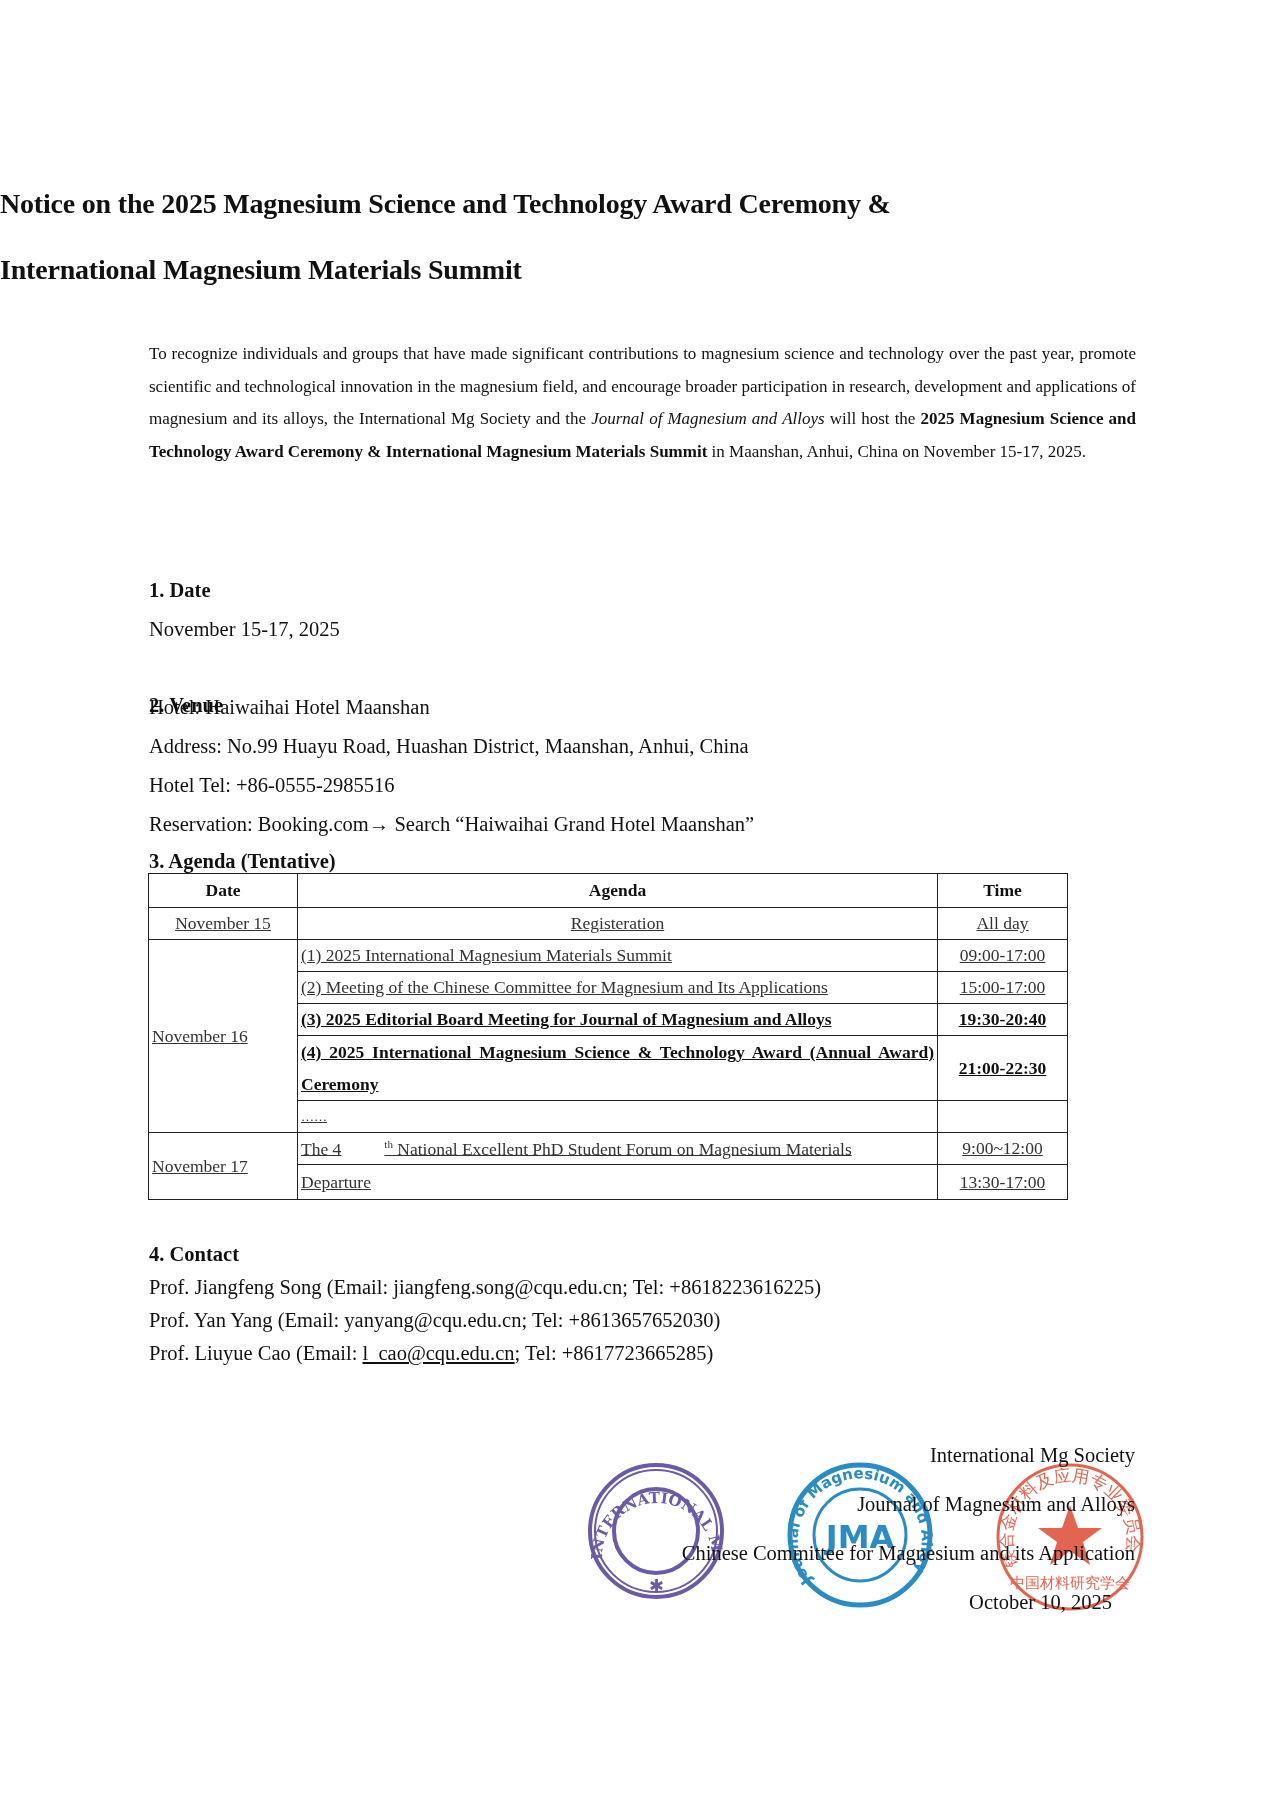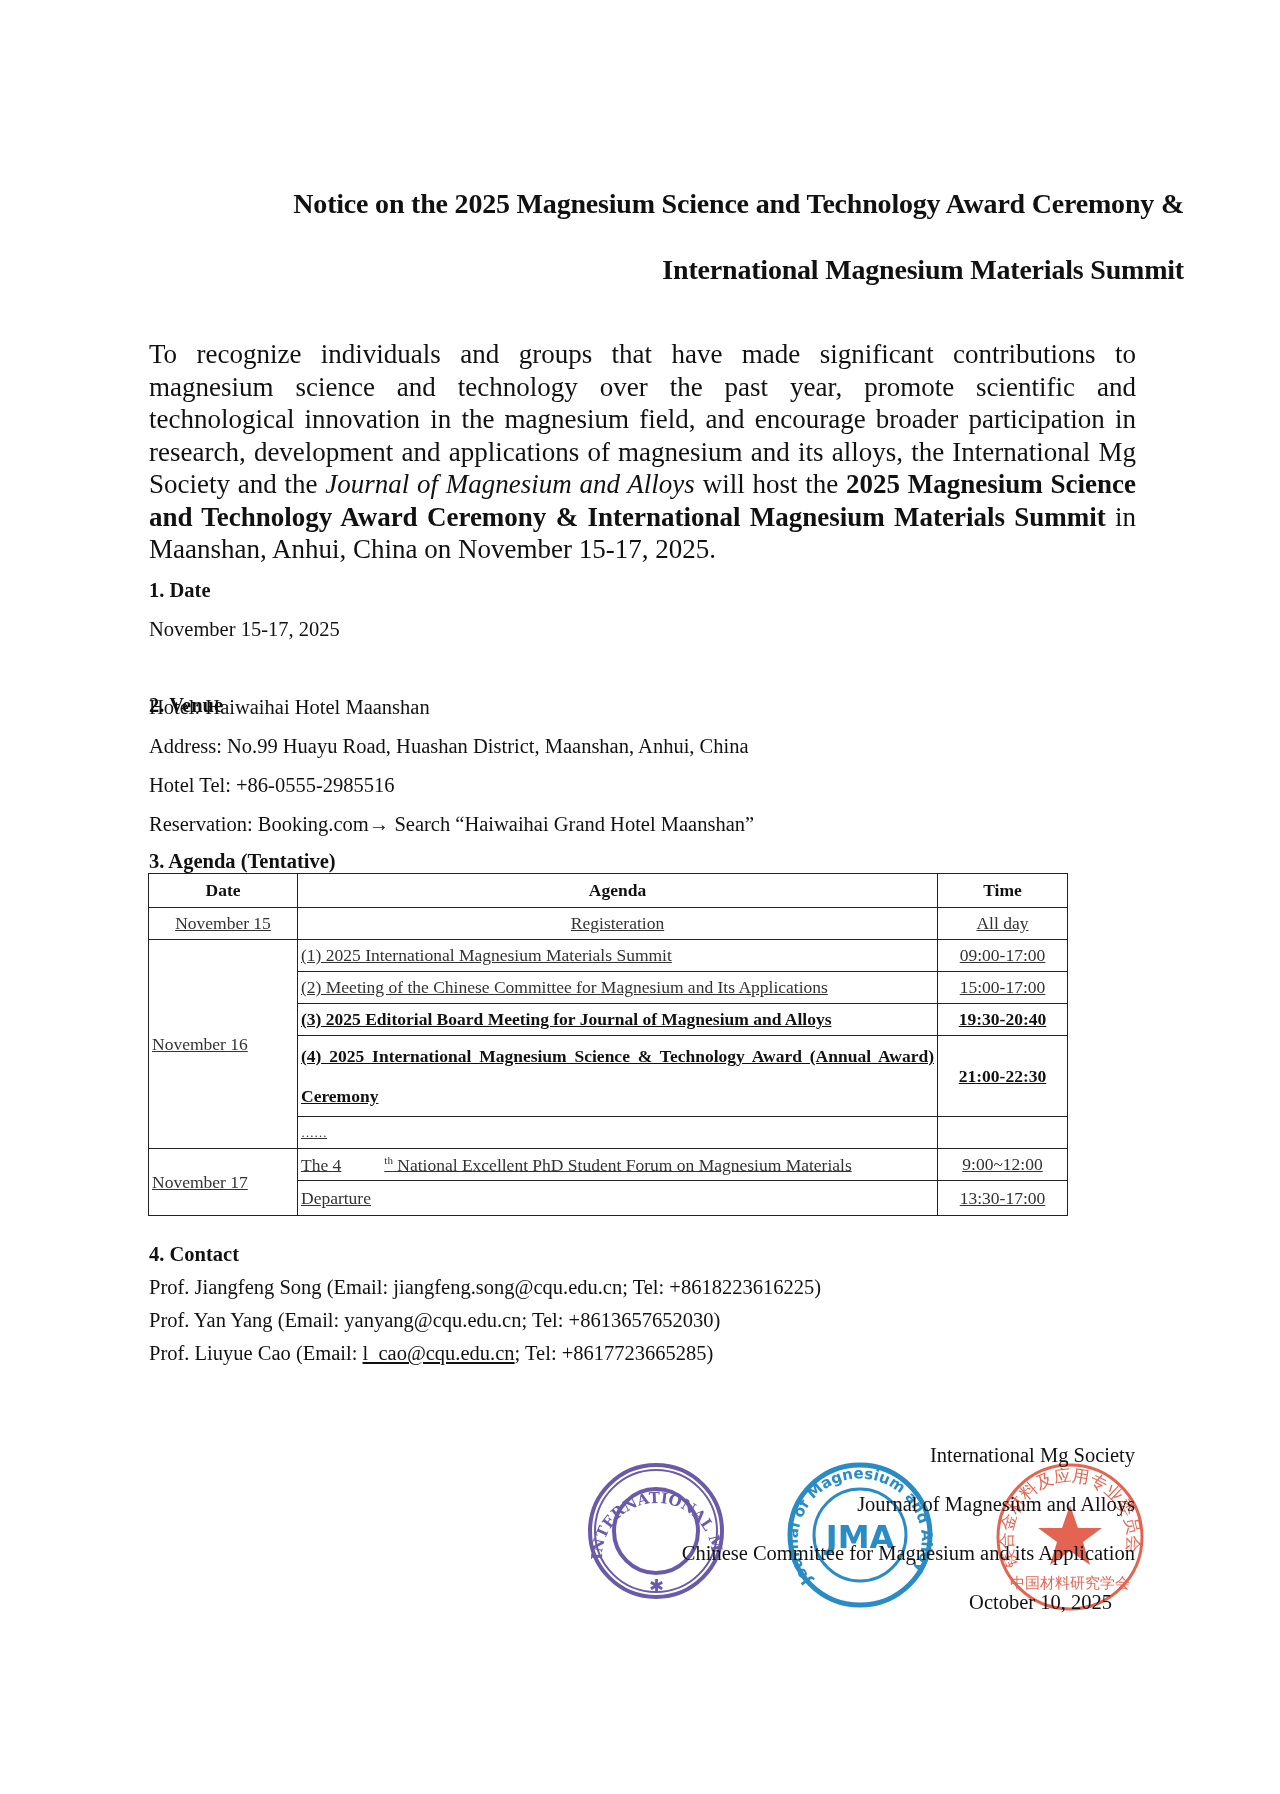--- a/index.html
+++ b/index.html
@@ -1,33 +1,33 @@
 <!DOCTYPE html>
 <html><head>
 <meta charset="utf-8">
 <style>
   html, body { margin:0; padding:0; background:#ffffff; }
   body { width:1280px; height:1794px; position:relative; overflow:hidden;
          font-family:"Liberation Serif","DejaVu Serif",serif; color:#111; }
-  .title { position:absolute; left:0; width:1184px; text-align:right; font-weight:bold;
+  .title { position:absolute; left:0; width:1184px; text-align:left; font-weight:bold;
            font-size:28px; letter-spacing:-0.2px; }
-  .para { position:absolute; left:149px; width:987px; font-size:27px; line-height:32.5px;
+  .para { position:absolute; left:149px; width:987px; font-size:17px; line-height:32.5px;
           text-align:justify; text-align-last:left; }
   .line { position:absolute; left:149px; font-size:20.5px; white-space:nowrap; }
   .h { font-weight:bold; }
   table.agenda { position:absolute; left:148px; top:873px; border-collapse:collapse;
                  font-size:17.5px; }
   table.agenda td { border:1.5px solid #222; padding:0 3px; height:31px; color:#333;text-decoration:underline; }
   table.agenda th { border:1.5px solid #222; height:31px; font-size:17.5px; }
   .c { text-align:center; }
   .b { font-weight:bold; color:#111 !important; }
   .seals { position:absolute; left:0; top:0; }
   .sig { position:absolute; font-size:20.5px; white-space:nowrap; right:145px; }
   sup { font-size:11px;margin-left:43px; }
-  .just { text-align:justify; text-align-last:left; line-height:40px; }
+  .just { text-align:justify; text-align-last:left; line-height:32px; }
   u { text-decoration:underline; }
 </style>
 </head>
 <body>
 
 <div class="title" style="top:188px;">Notice on the 2025 Magnesium Science and Technology Award Ceremony &amp;</div>
 <div class="title" style="top:254px;">International Magnesium Materials Summit</div>
 
 <div class="para" style="top:338px;"><span>To recognize individuals and groups that have made significant contributions to magnesium science and technology over the past year, promote scientific and technological innovation in the magnesium field, and encourage broader participation in research, development and applications of magnesium and its alloys, the International Mg Society and the </span><i>Journal of Magnesium and Alloys</i><span> will host the </span><b>2025 Magnesium Science and Technology Award Ceremony &amp; International Magnesium Materials Summit</b><span> in Maanshan, Anhui, China on November 15-17, 2025.</span></div>
 

